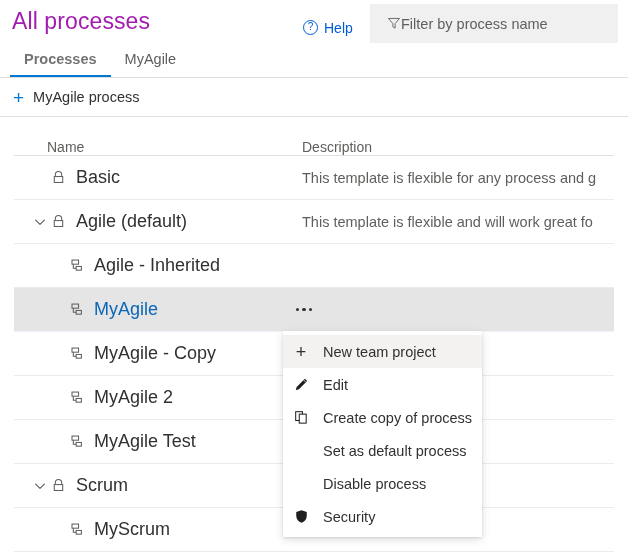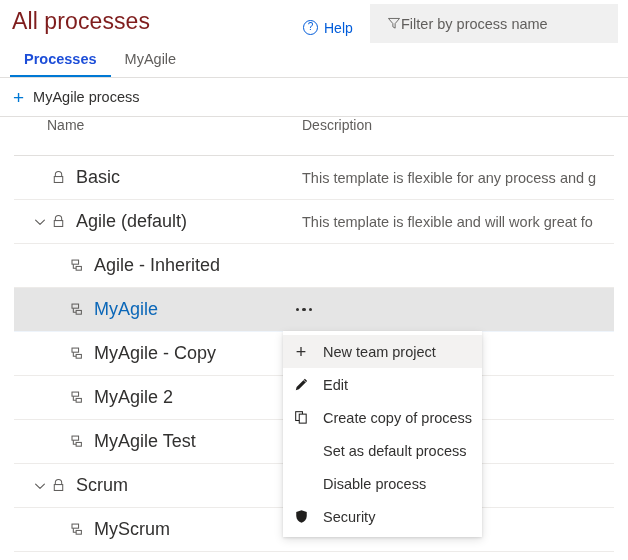--- a/index.html
+++ b/index.html
@@ -16,21 +16,21 @@
   
   .header{
     position:relative;
     height:48px;
   }
   .page-title{
     position:absolute;
     left:12px; top:8px;
     font-size:23px;
     font-weight:400;
-    color:#7f1d1d;
+    color:#a21caf;
     letter-spacing:.1px;
     white-space:nowrap;
   }
   .help-link{
     position:absolute;
     left:303px; top:20px;
     display:flex;align-items:flex-start;gap:6px;
     color:#015cda;
     font-size:14px;
     cursor:pointer;
@@ -87,21 +87,21 @@
   }
   .tab{
     font-size:14.5px;
     color:#605e5c;
     padding:0 14px 6px 14px;
     cursor:pointer;
     white-space:nowrap;
     position:relative;
   }
   .tab.active{
-    color:#1d4ed8;
+    color:#737373;
     font-weight:600;
   }
   .tab.active::after{
     content:"";
     position:absolute;
     left:0;right:0;bottom:0;
     height:2.5px;
     background:#0078d4;
   }
   .tabs-rule{
@@ -133,21 +133,21 @@
     font-weight:300;
   }
 
   
   .table{
     position:absolute;
     left:0;right:0;top:117px;
   }
   .thead{
     height:38px;
-    display:flex;align-items:flex-start;
+    display:flex;align-items:flex-end;
     border-bottom:1px solid #e1dfdd;
     margin:0 14px;
   }
   .th{
     font-size:14px;color:#605e5c;
     white-space:nowrap;
   }
   .th.name{width:288px;padding-left:33px;box-sizing:border-box;}
   .th.desc{flex:1;}
 

